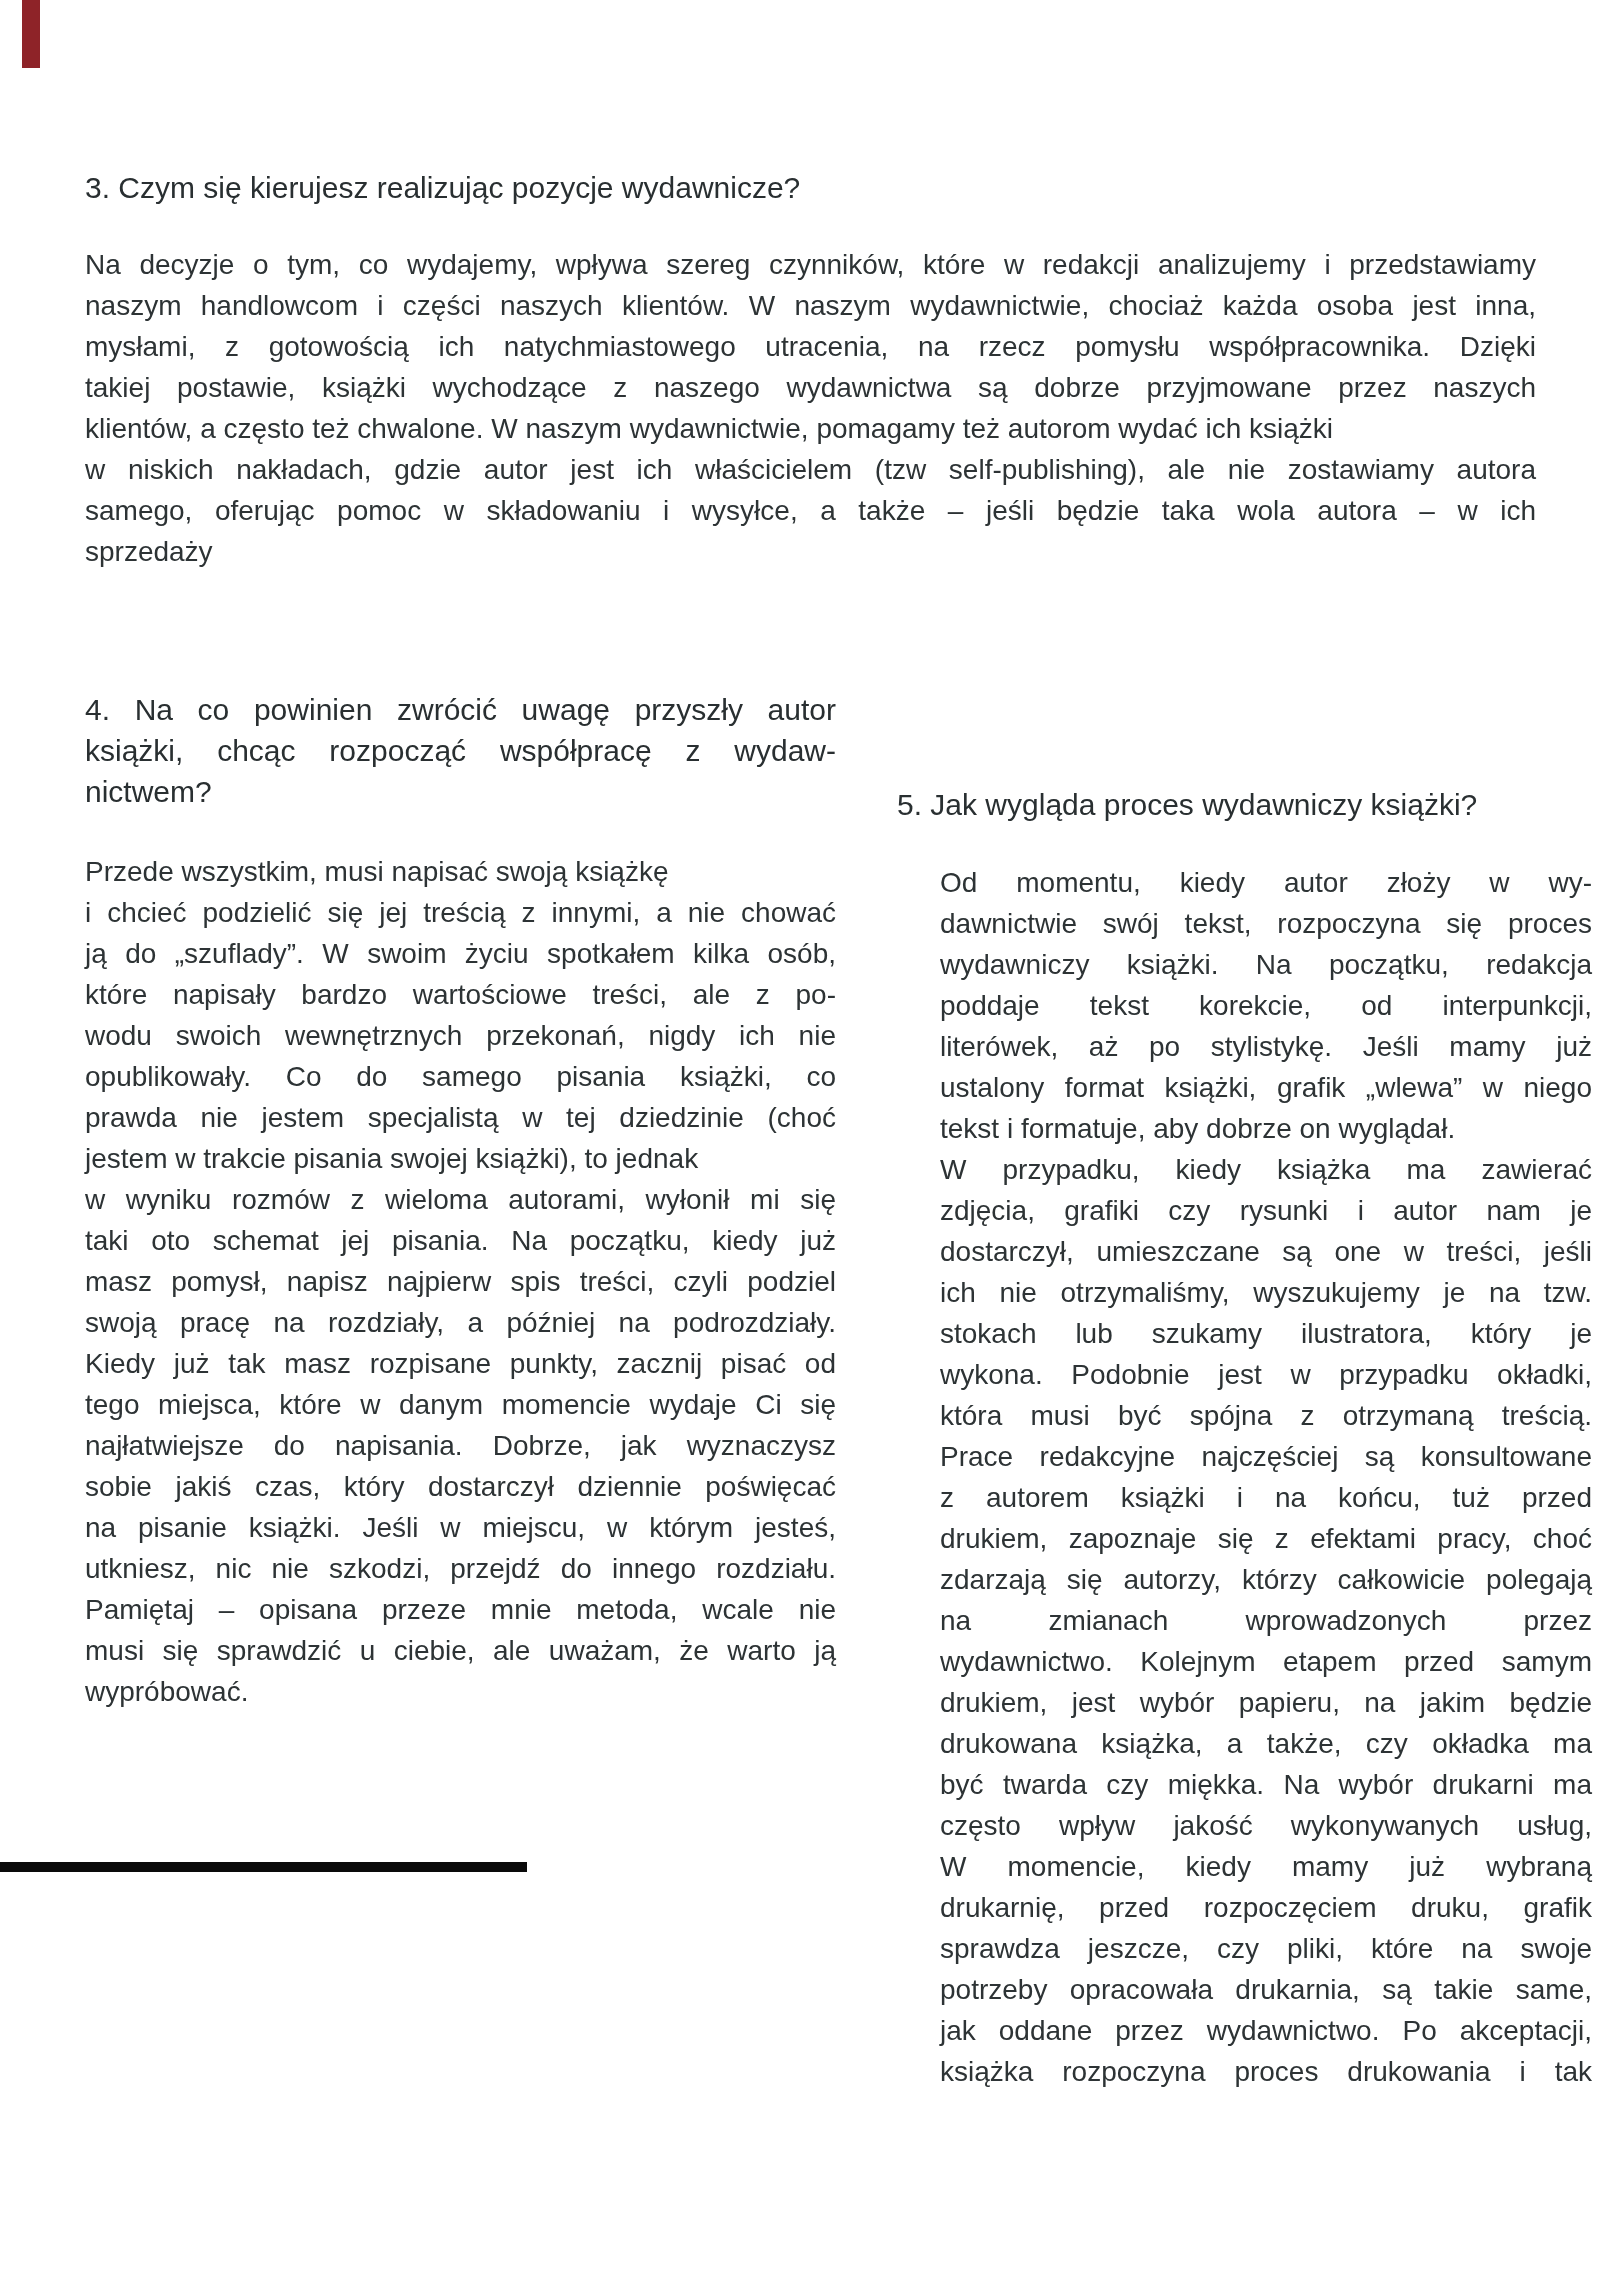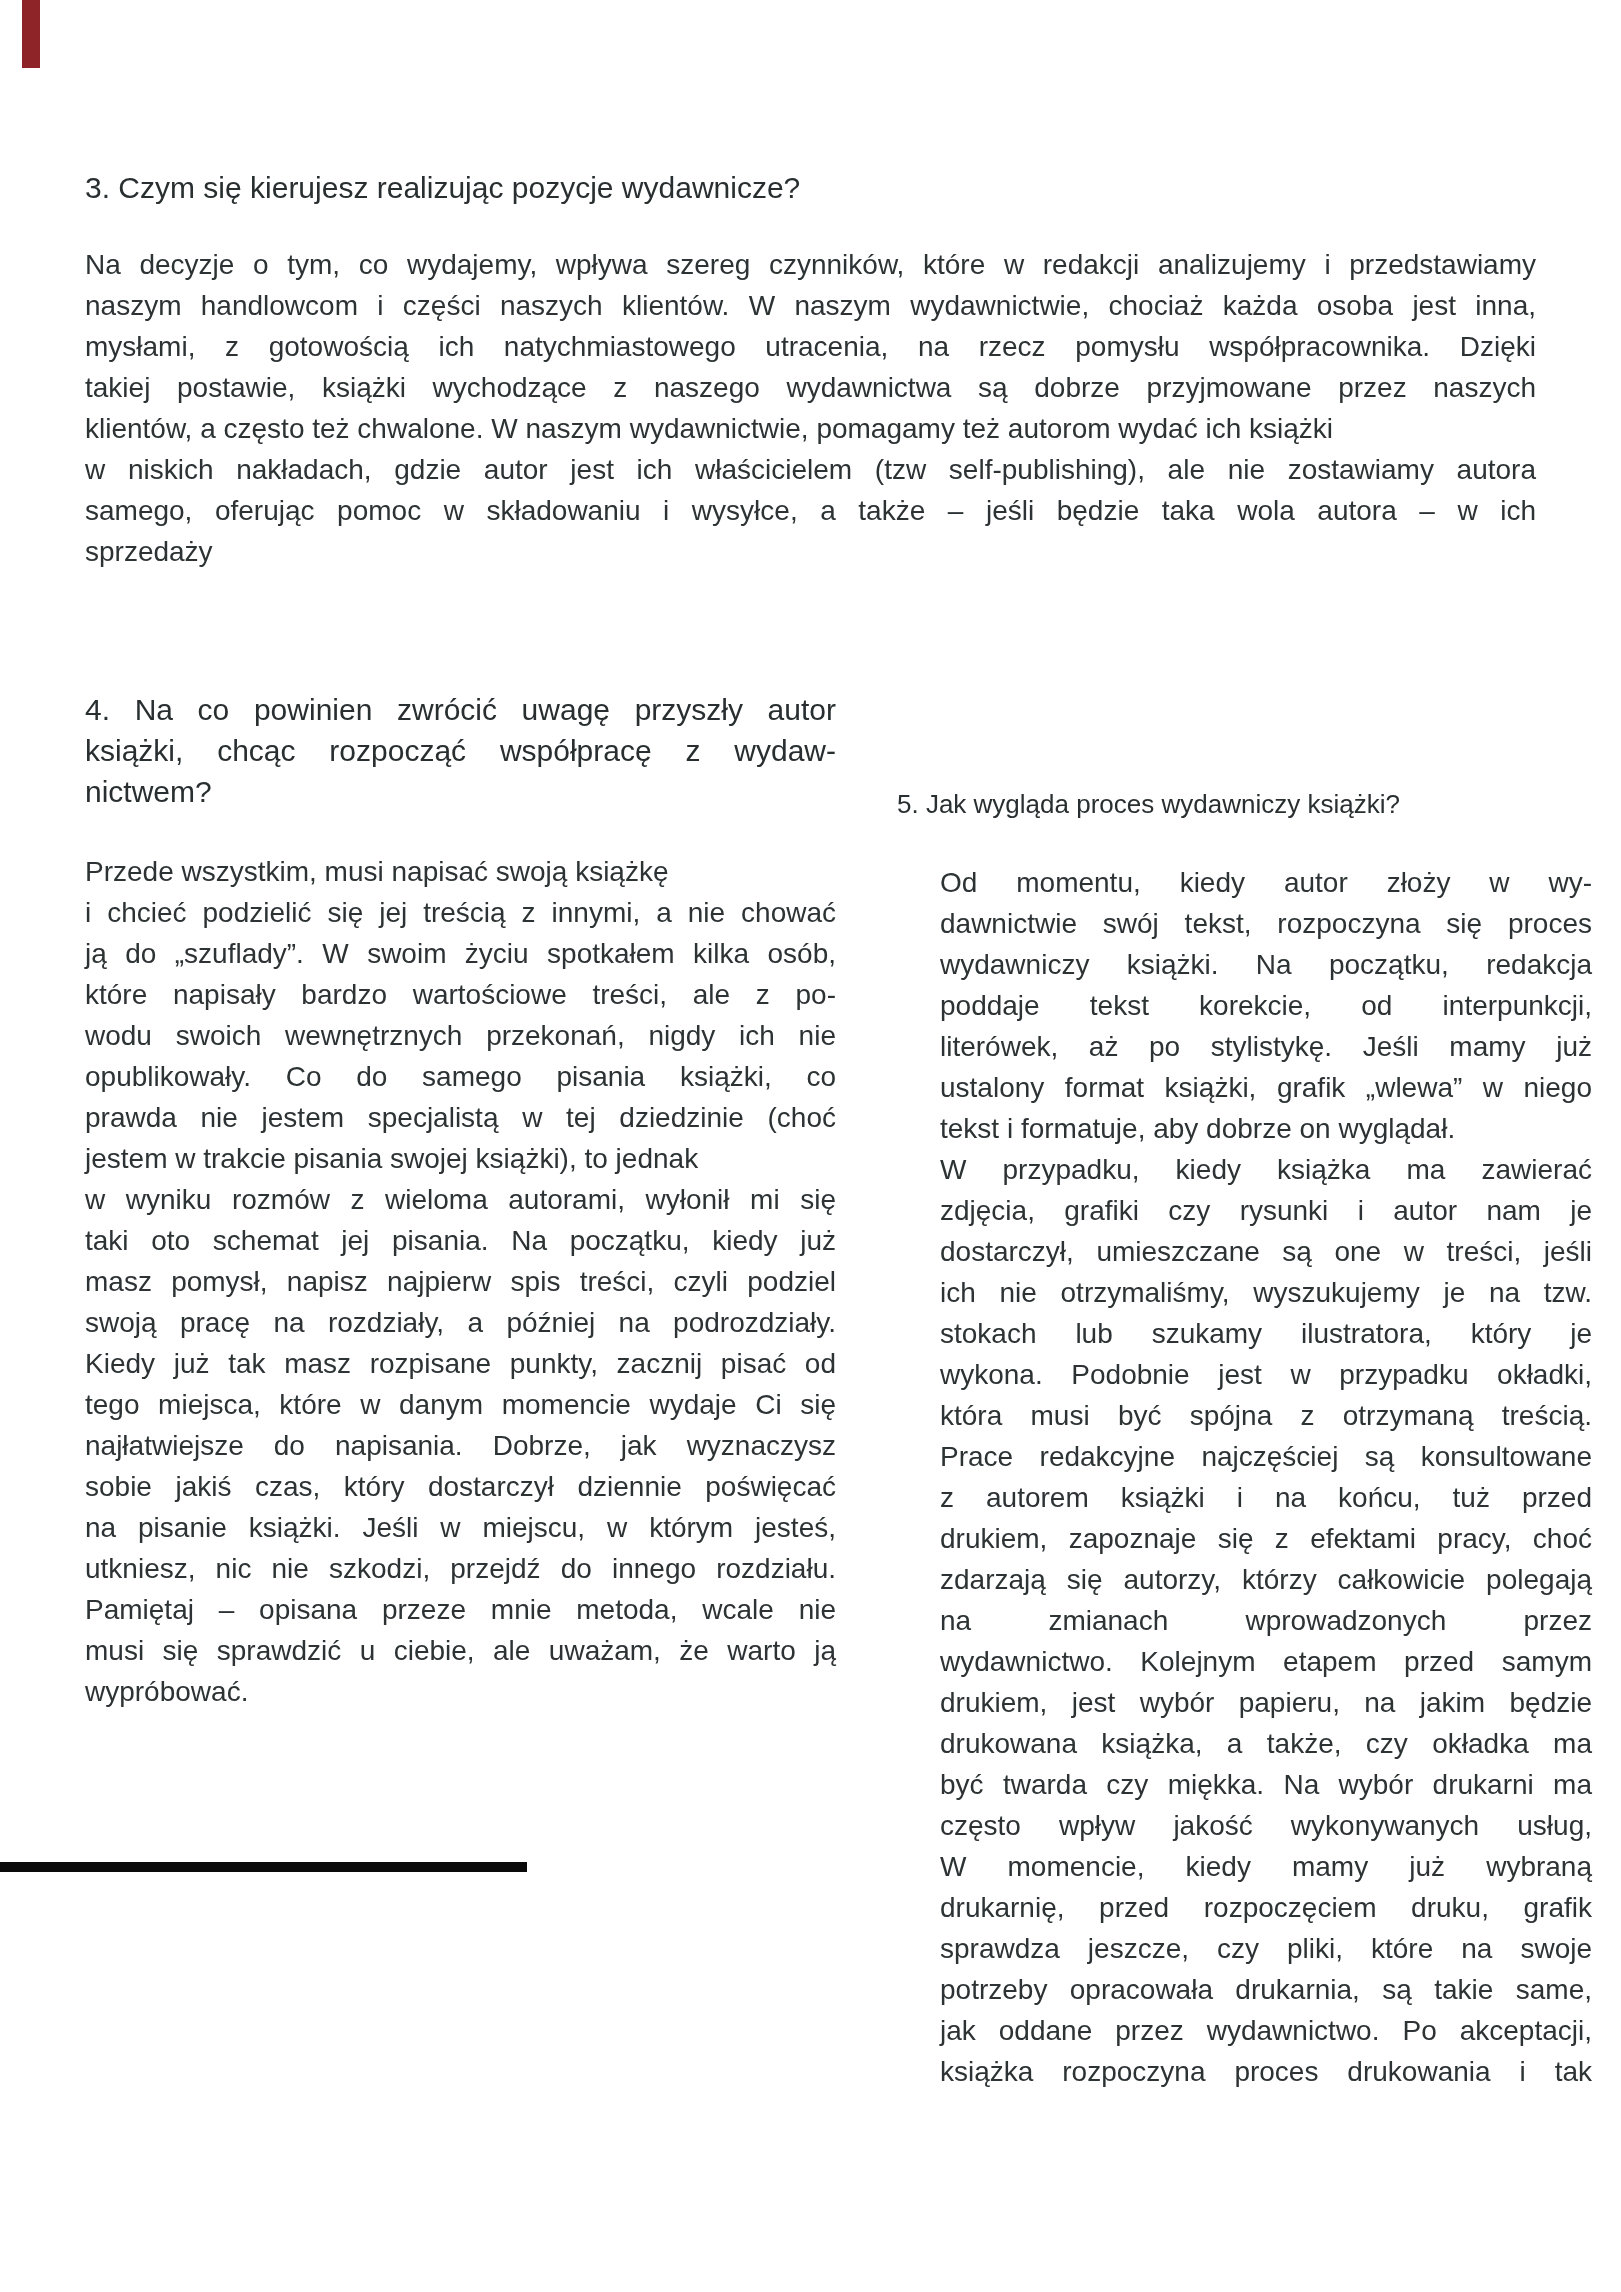--- a/index.html
+++ b/index.html
@@ -45,21 +45,21 @@
     position: absolute;
     left: 85px; top: 851px;
     width: 751px;
     font-size: 28px;
     line-height: 41px;
   }
   .q5-heading {
     position: absolute;
     left: 897px; top: 784px;
     width: 652px;
-    font-size: 26px;
+    font-size: 30px;
     line-height: 41px;
     color: #292f31;
   }
   .col-right {
     position: absolute;
     left: 897px; top: 862px;
     width: 652px;
     font-size: 28px;
     line-height: 41px;
     margin-left: 43px;

